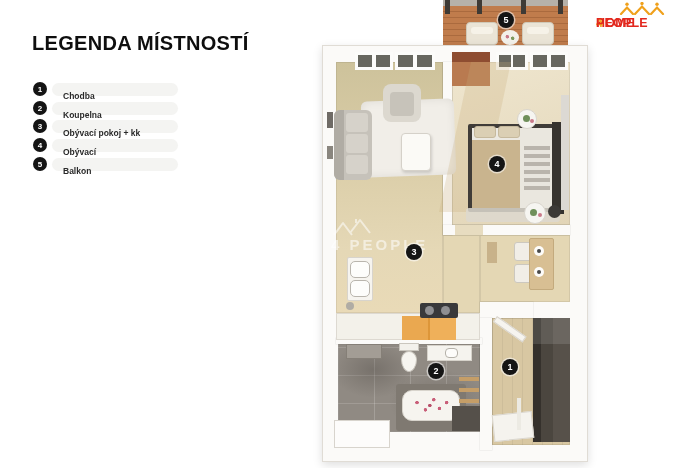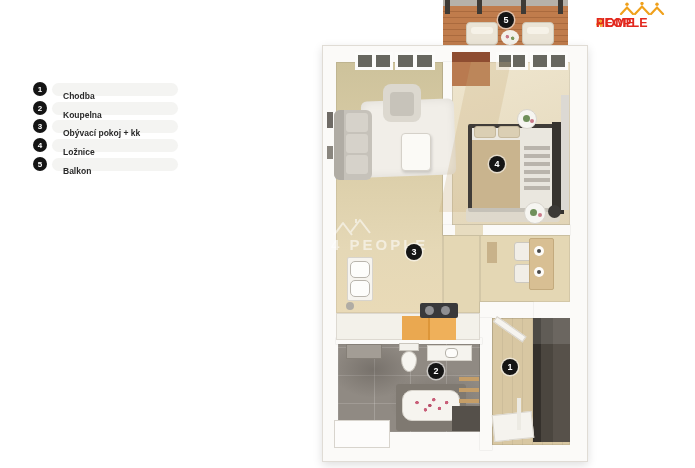--- a/index.html
+++ b/index.html
@@ -147,40 +147,41 @@
 
   
   .wm-icon{left:332px;top:213px;width:40px;height:24px;opacity:.55;}
   .wm-text{left:331px;top:236px;font-size:15px;font-weight:700;letter-spacing:3px;color:rgba(255,255,255,.55);white-space:nowrap;}
 </style>
 </head>
 <body>
 
 <div id="canvas">
 
+  <div class="legend-title">LEGENDA MÍSTNOSTÍ</div>
 
   <div class="legend-row" style="top:82px">
     <span class="pill"></span>
     <span class="num">1</span>
     <span class="lbl">Chodba</span>
   </div>
   <div class="legend-row" style="top:101px">
     <span class="pill"></span>
     <span class="num">2</span>
     <span class="lbl">Koupelna</span>
   </div>
   <div class="legend-row" style="top:119px">
     <span class="pill"></span>
     <span class="num">3</span>
     <span class="lbl">Obývací pokoj + kk</span>
   </div>
   <div class="legend-row" style="top:138px">
     <span class="pill"></span>
     <span class="num">4</span>
-    <span class="lbl">Ložnice</span>
+    <span class="lbl">Obývací</span>
   </div>
   <div class="legend-row" style="top:157px">
     <span class="pill"></span>
     <span class="num">5</span>
     <span class="lbl">Balkon</span>
   </div>
 
   <div class="logo">
     <svg class="crown" viewBox="0 0 46 13">
       <g stroke="#f0a11c" stroke-width="2.2" fill="none" stroke-linecap="round">

